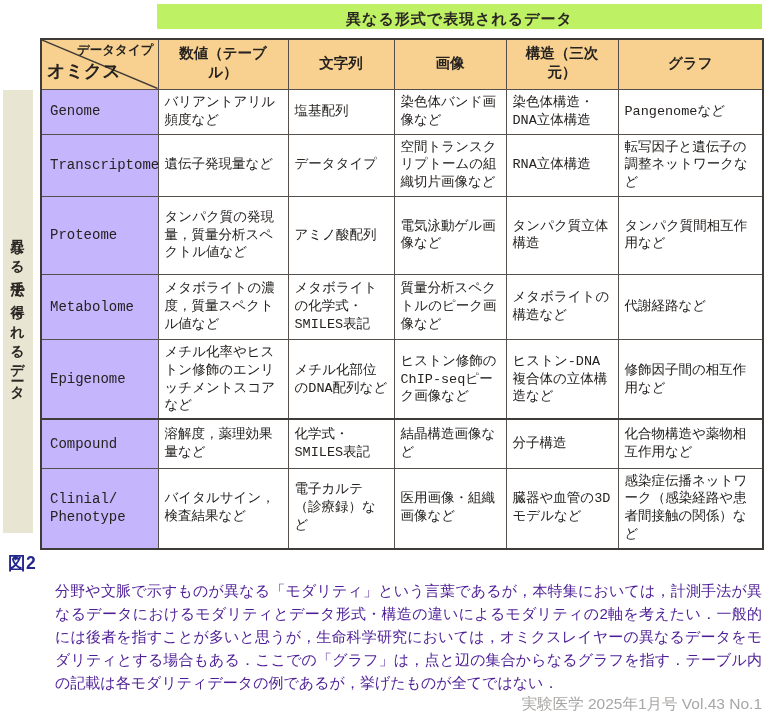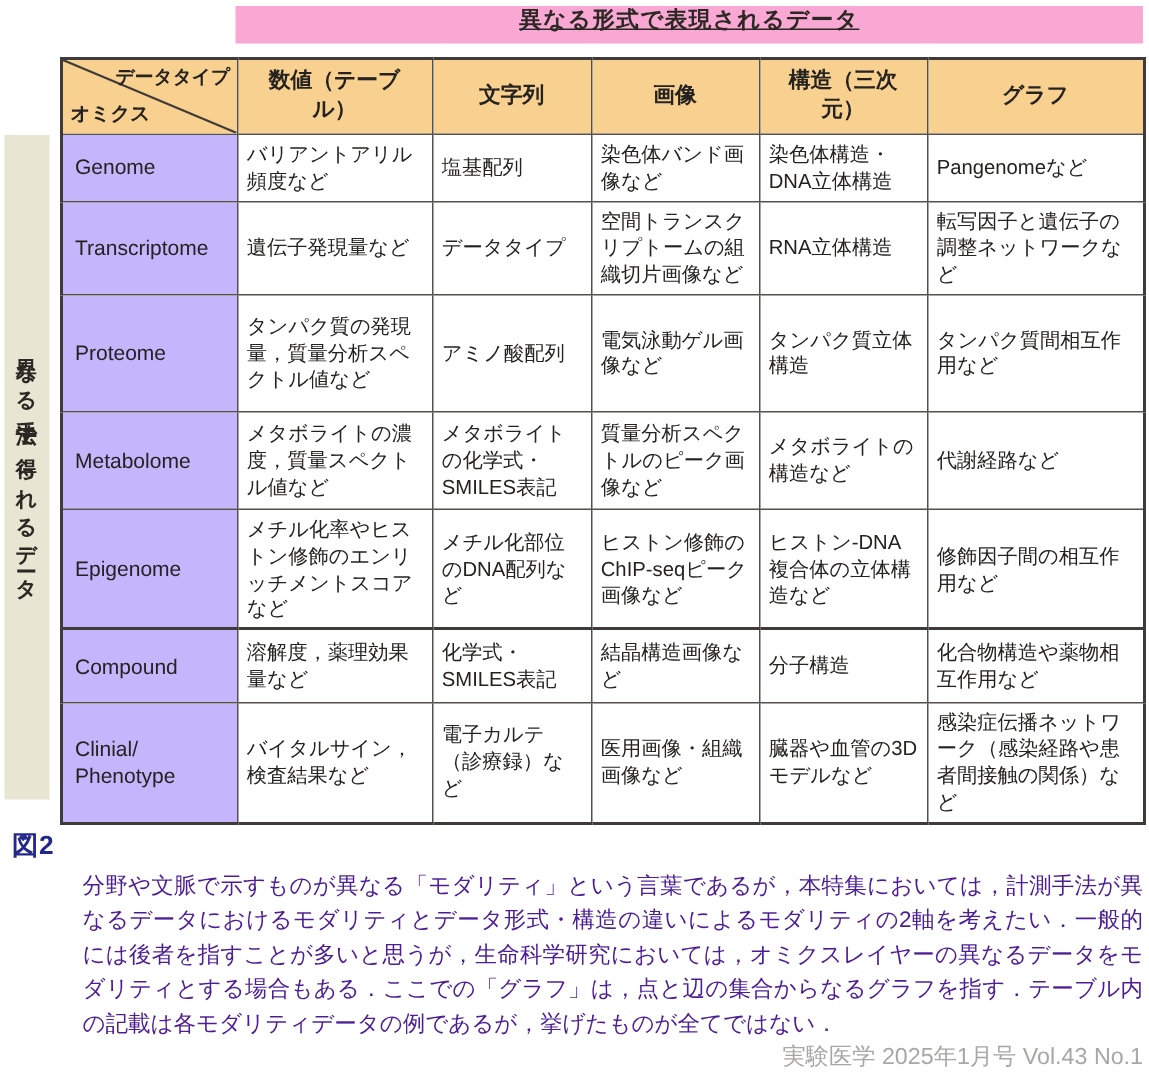--- a/index.html
+++ b/index.html
@@ -14,25 +14,24 @@
     height: 726px;
     background: #ffffff;
     overflow: hidden;
   }
 
   
   .banner {
     position: absolute;
     left: 157px; top: 4px;
     width: 605px; height: 25px;
-    background: #f9a8d4;
-    display: flex; align-items: flex-start; justify-content: center;
+    background: #bef264;
+    display: flex; align-items: flex-end; justify-content: center;
     font-size: 15px; font-weight: bold; color: #2b2723;
     letter-spacing: 1px;
-    text-decoration: underline;
   }
 
   
   .side-strip {
     position: absolute;
     left: 3px; top: 90px;
     width: 30px; height: 443px;
     background: #e8e5d3;
     display: flex; align-items: center; justify-content: center;
   }
@@ -58,21 +57,21 @@
     border: 1px solid #55504b;
     vertical-align: middle;
     font-size: 13.5px;
     line-height: 1.32;
     padding: 4px 6px;
     text-align: left;
     font-weight: normal;
     color: #252220;
     overflow: hidden;
   }
-  table.modality { border: 2px solid #701a75; }
+  table.modality { border: 2px solid #701a75; font-family: Liberation Mono, monospace; }
   table.modality tr > *:first-child { border-left: 2px solid #3f3b38; }
   table.modality tr > *:last-child { border-right: 2px solid #3f3b38; }
   table.modality tr:first-child > * { border-top: 2px solid #3f3b38; }
   table.modality tr:last-child > * { border-bottom: 2px solid #3f3b38; }
 
   .hdr {
     background: #f8d190;
     text-align: center !important;
     font-weight: bold !important;
     font-size: 14.5px !important;
@@ -103,21 +102,21 @@
   .corner svg.diag {
     position: absolute; inset: 0;
     width: 100%; height: 100%;
   }
   .corner .c-top {
     position: absolute; top: 3px; right: 4px;
     font-size: 12.5px; font-weight: bold;
   }
   .corner .c-bottom {
     position: absolute; bottom: 4px; left: 5px;
-    font-size: 13px; font-weight: bold;
+    font-size: 18px; font-weight: bold;
   }
 
   
   .fig-head {
     position: absolute;
     left: 8px; top: 551px;
     display: flex; gap: 32px;
     font-size: 17.5px; font-weight: bold;
     color: #23278b;
     letter-spacing: 0.5px;

